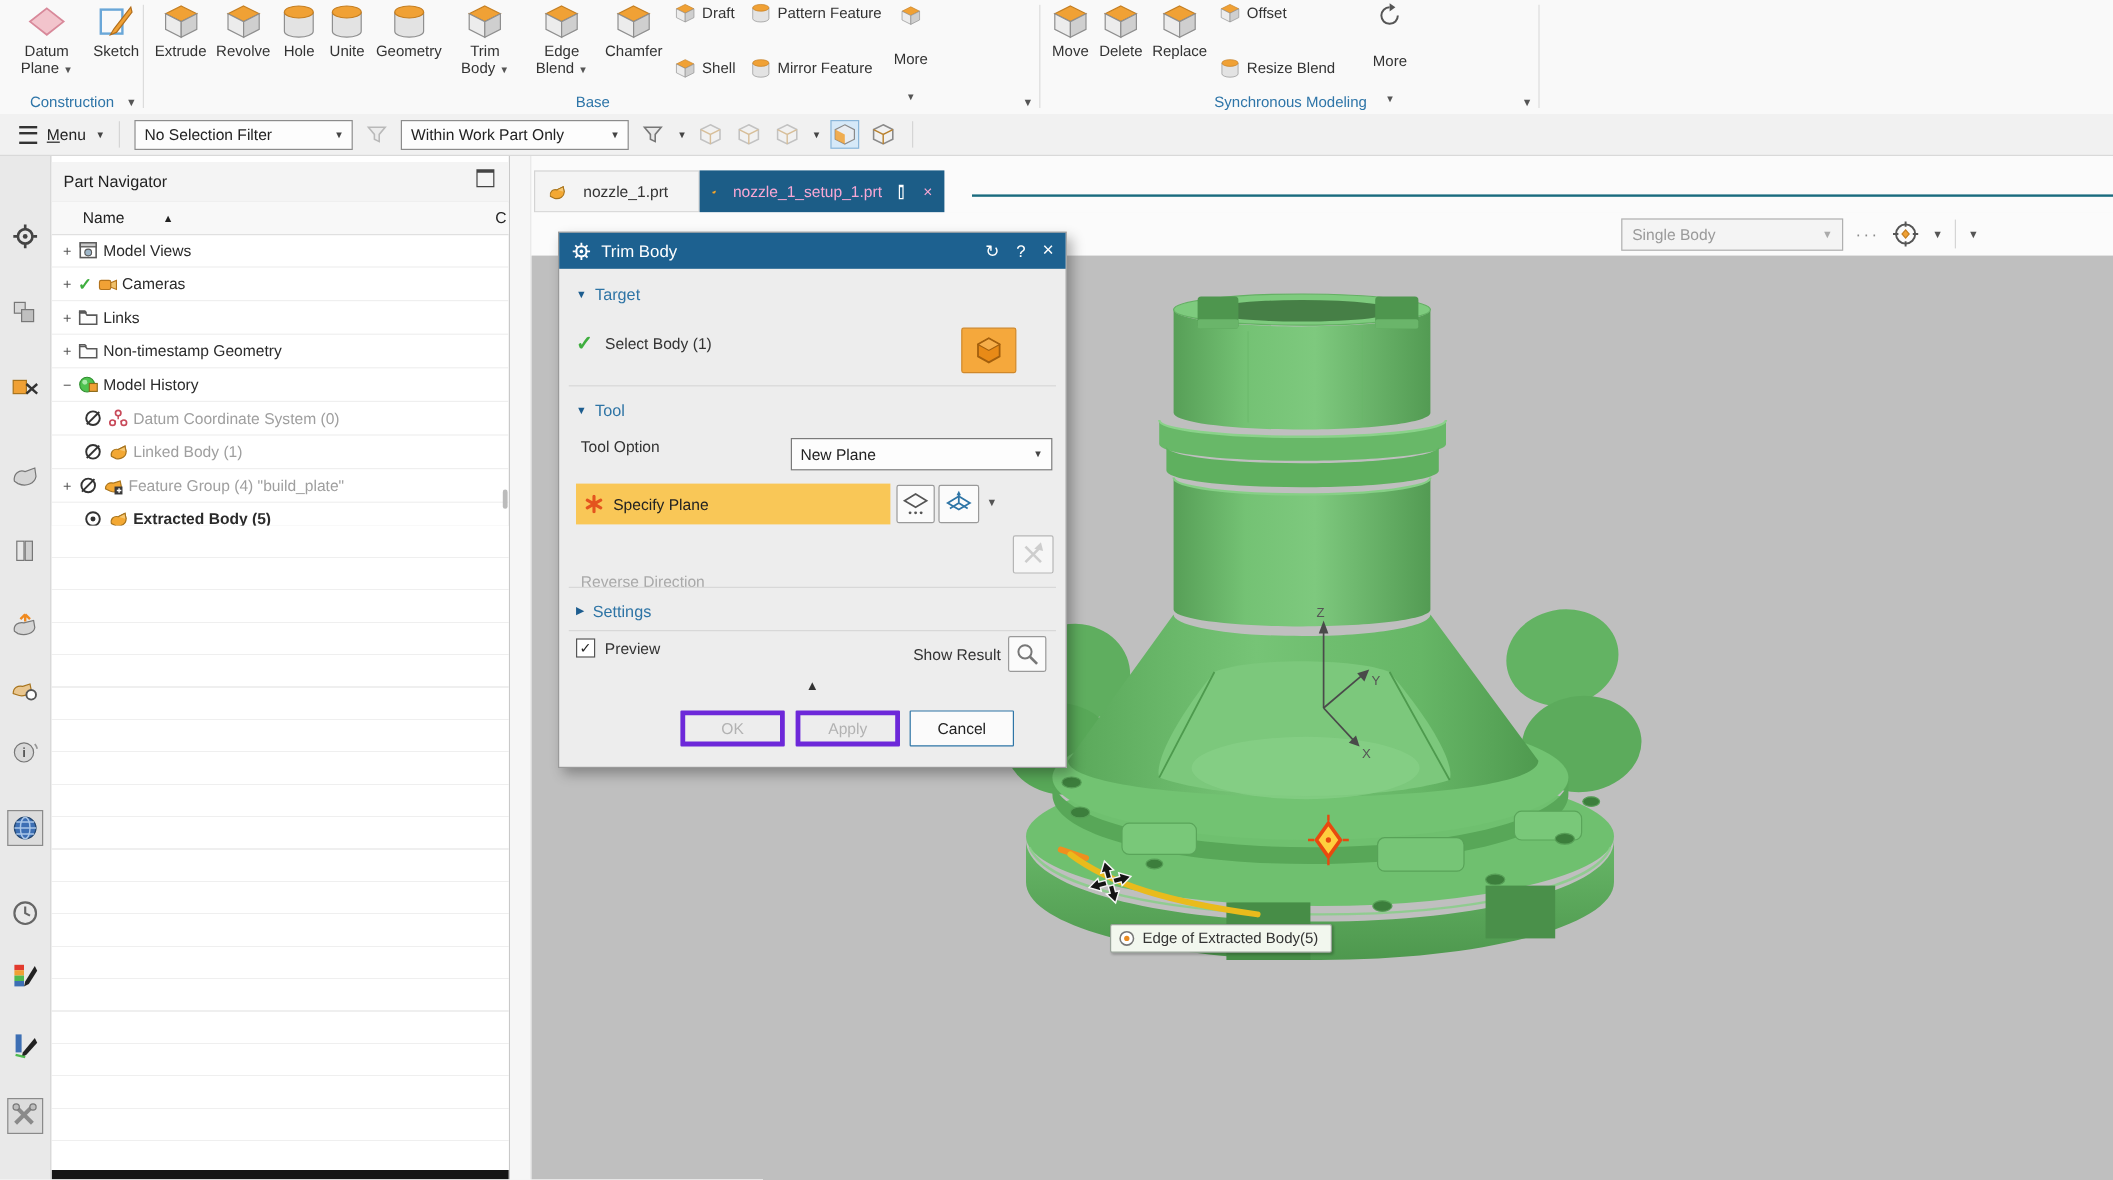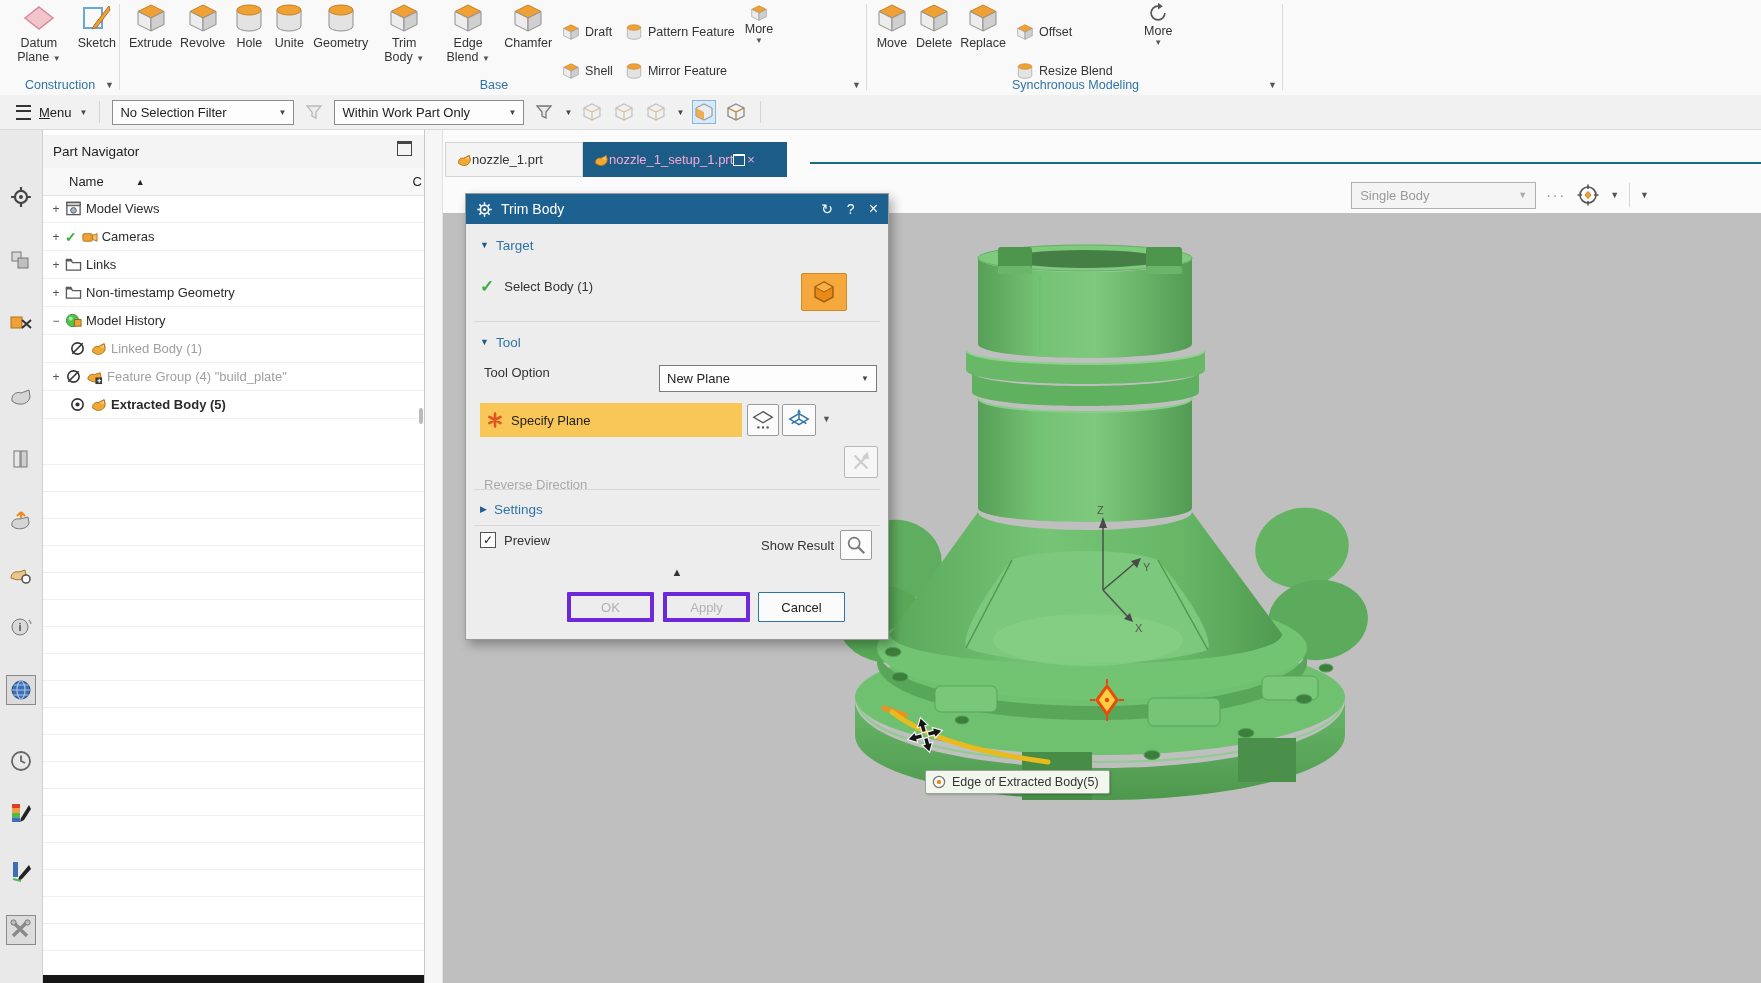--- a/index.html
+++ b/index.html
@@ -13,22 +13,22 @@
   .rgroup{position:absolute;top:0;height:94px;}
   .rgroup .gsep{position:absolute;right:0;top:4px;bottom:4px;width:1px;background:#dcdcdc;}
   .rgroup-label{position:absolute;left:0;right:0;bottom:2px;text-align:center;color:#2e75a8;font-size:12.5px;}
   .rgroup-launcher{position:absolute;right:6px;bottom:4px;color:#555;font-size:9px;}
   .rbuttons{position:absolute;left:4px;top:0;display:flex;align-items:flex-start;}
   .rb-big{display:flex;flex-direction:column;align-items:center;padding:0 4px;cursor:default;}
   .rb-big .ric{height:34px;display:flex;align-items:flex-end;}
   .rb-label{font-size:12.5px;color:#333;text-align:center;line-height:14px;margin-top:2px;white-space:pre-line;}
   .rb-arrow{font-size:8px;color:#555;}
   .rb-smallcol{display:flex;flex-direction:column;justify-content:space-between;height:64px;margin:2px 6px 0 6px;}
-  .rb-small{display:flex;align-items:center;gap:5px;font-size:12.5px;color:#333;margin-top:21px;}
-  .rb-more{display:flex;flex-direction:column;align-items:center;margin:0 4px;}
+  .rb-small{display:flex;align-items:center;gap:5px;font-size:12.5px;color:#333;}
+  .rb-more{display:flex;flex-direction:column;align-items:center;margin:0 4px;gap:20px;}
   .icon16{width:18px;height:18px;}
   .icon30{width:32px;height:32px;}
   .icon22{width:22px;height:22px;}
 
   
   .menubar{left:0;top:95px;width:1761px;height:35px;background:#f1f1f1;border-bottom:1px solid #d9d9d9;
            display:flex;align-items:center;gap:8px;padding-left:16px;box-sizing:border-box;}
   .hamb{width:15px;height:11px;border-top:2px solid #333;border-bottom:2px solid #333;position:relative;}
   .hamb:before{content:"";position:absolute;left:0;right:0;top:3.5px;height:2px;background:#333;}
   .menu-word{display:inline-block;font-size:13px;color:#222;}
@@ -66,21 +66,21 @@
   .tree-empty{position:absolute;left:0;top:308px;right:0;bottom:8px;
       background:repeating-linear-gradient(to bottom,#fff 0 26px,#efefef 26px 27px);}
   .nav-black{position:absolute;left:0;bottom:0;right:0;height:8px;background:#161616;}
   .nav-thumb{position:absolute;right:1px;top:278px;width:4px;height:16px;background:#bbb;border-radius:2px;}
 
   .scrollstrip{left:425px;top:130px;width:18px;height:853px;background:#f6f6f6;border-right:1px solid #e2e2e2;box-sizing:border-box;}
 
   
   .canvas{left:443px;top:130px;width:1318px;height:853px;background:#fbfbfb;}
   .tabbar{position:absolute;left:0;top:0;right:0;height:47px;background:#fbfbfb;}
-  .tab{position:absolute;bottom:0;height:35px;display:flex;align-items:center;gap:0;padding:0 10px;box-sizing:border-box;font-size:13px;}
+  .tab{position:absolute;bottom:0;height:35px;display:flex;align-items:center;gap:14px;padding:0 10px;box-sizing:border-box;font-size:13px;}
   .tab.inactive{left:2px;width:138px;background:#f4f4f4;border:1px solid #d4d4d4;color:#333;}
   .tab.active{left:140px;width:204px;background:#1c5d87;color:#f9a8d4;}
   .tab .tclose{font-size:13px;margin-left:2px;}
   .tab .twin{width:10px;height:9px;border:1.4px solid #fff;border-top-width:2.5px;}
   .tealline{position:absolute;left:367px;top:32px;right:0;height:2px;background:#1a6b7e;}
   .whiteband{position:absolute;left:0;top:47px;right:0;height:36px;background:#fbfbfb;}
   .vtoolbar{position:absolute;right:112px;top:3px;height:30px;display:flex;align-items:center;gap:10px;}
   .vt-select{width:185px;height:27px;border:1px solid #b0b0b0;background:#f4f4f4;color:#9a9a9a;
              display:flex;align-items:center;justify-content:space-between;padding:0 8px;box-sizing:border-box;font-size:13px;}
   .vt-dots{color:#8a8a8a;letter-spacing:2px;font-size:14px;}
@@ -605,20 +605,30 @@
             <use href="#s-hist"></use>
           </svg>
         <span>Model History</span>
       </div>
       <div class="trow gray">
         <span class="tind"></span>
         <svg class="ti">
             <use href="#s-eyeoff"></use>
           </svg>
         <svg class="ti">
+            <use href="#s-csys"></use>
+          </svg>
+        <span>Datum Coordinate System (0)</span>
+      </div>
+      <div class="trow gray">
+        <span class="tind"></span>
+        <svg class="ti">
+            <use href="#s-eyeoff"></use>
+          </svg>
+        <svg class="ti">
             <use href="#s-body"></use>
           </svg>
         <span>Linked Body (1)</span>
       </div>
       <div class="trow gray">
         <span class="exp">+</span>
         <svg class="ti">
             <use href="#s-eyeoff"></use>
           </svg>
         <svg class="ti">

